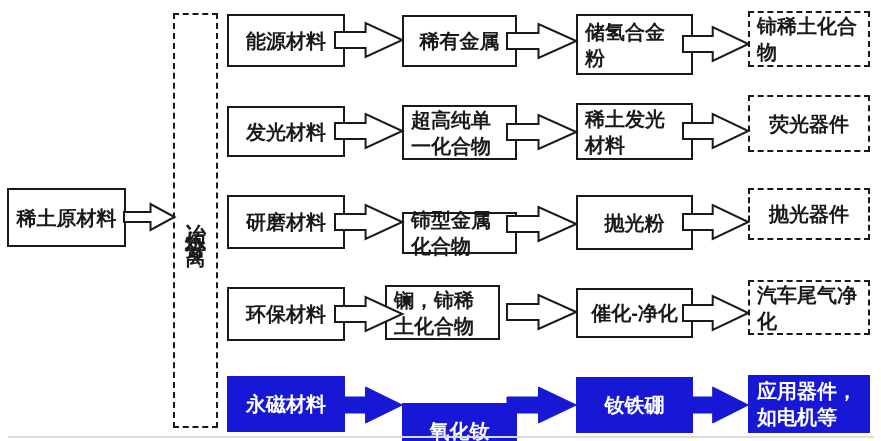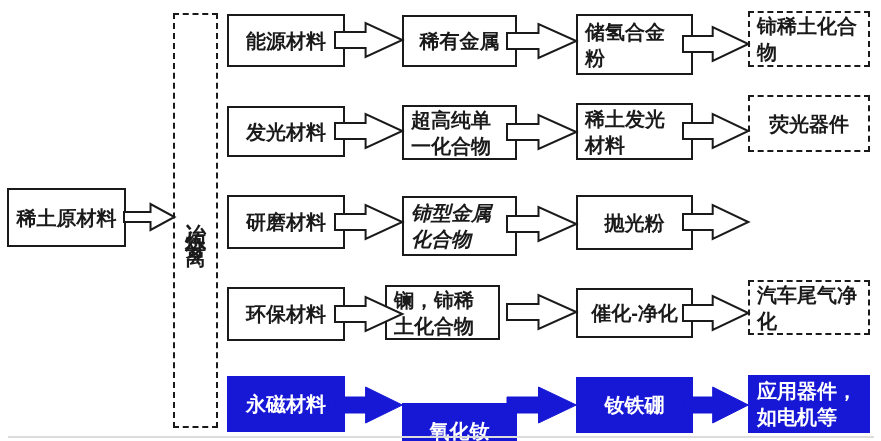--- a/index.html
+++ b/index.html
@@ -93,25 +93,28 @@
   <div class="box" style="left:576px;top:103px;width:117px;height:57px;">
     <span>稀土发光材料</span>
   </div>
   <div class="box dashed" style="left:748px;top:95px;width:122px;height:57px;">
     <span>荧光器件</span>
   </div>
 
   <div class="box" style="left:227px;top:195px;width:118px;height:54px;">
     <span>研磨材料</span>
   </div>
-  <div class="box" style="left:402px;top:196px;width:115px;height:60px;font-style:italic;">
+  <div class="box" style="left:402px;top:212px;width:115px;height:42px;">
     <span>铈型金属化合物</span>
   </div>
   <div class="box" style="left:576px;top:195px;width:117px;height:55px;">
     <span>抛光粉</span>
+  </div>
+  <div class="box dashed" style="left:748px;top:188px;width:122px;height:52px;">
+    <span>抛光器件</span>
   </div>
 
   <div class="box" style="left:227px;top:287px;width:118px;height:54px;">
     <span>环保材料</span>
   </div>
   <div class="box" style="left:385px;top:285px;width:115px;height:55px;">
     <span>镧，铈稀土化合物</span>
   </div>
   <div class="box" style="left:576px;top:288px;width:117px;height:50px;">
     <span>催化-净化</span>

